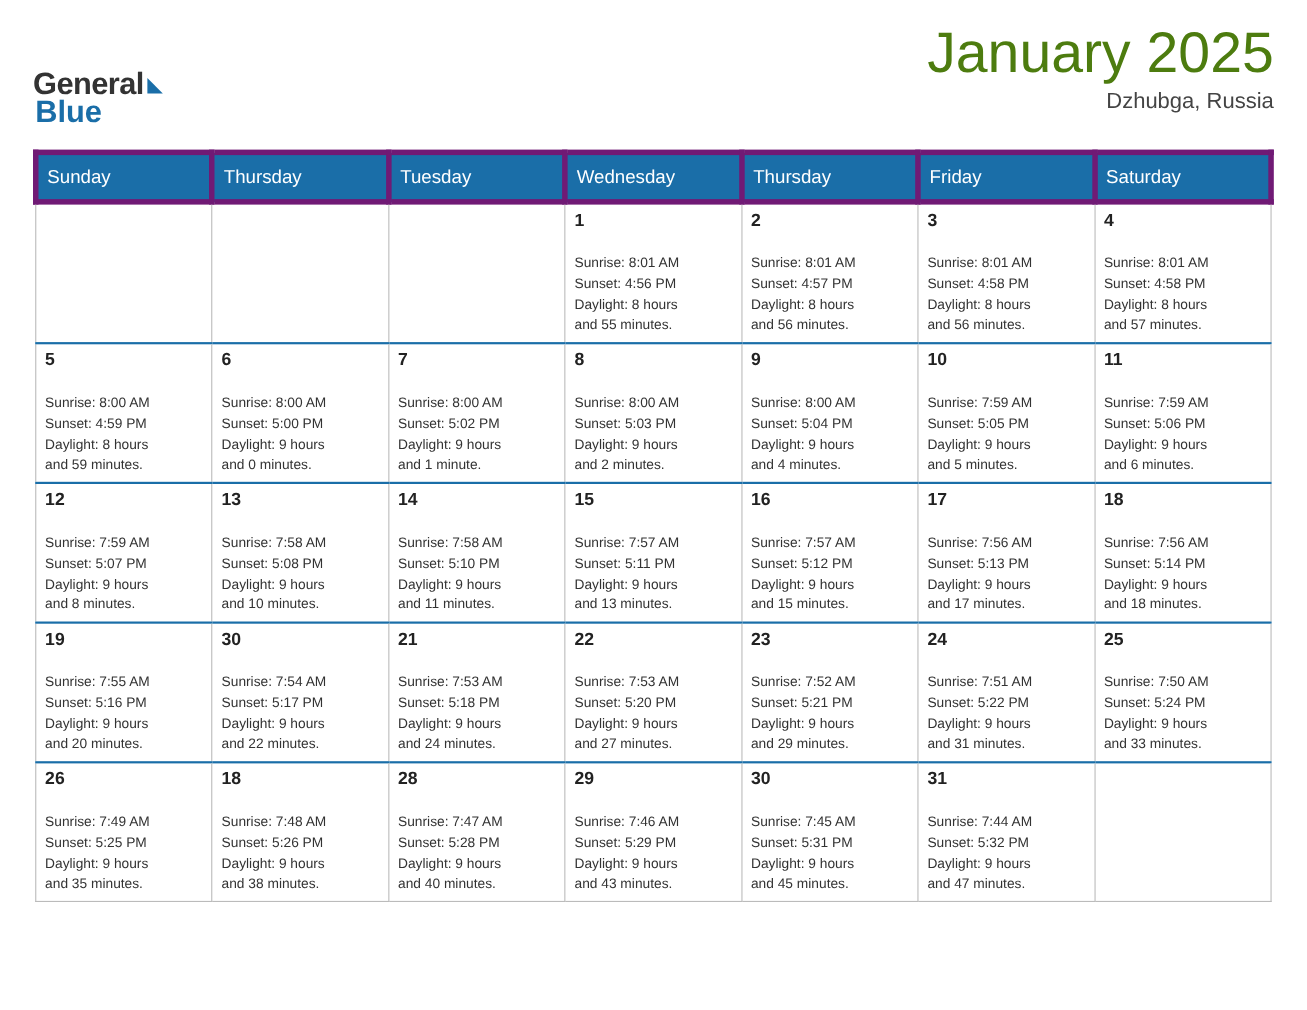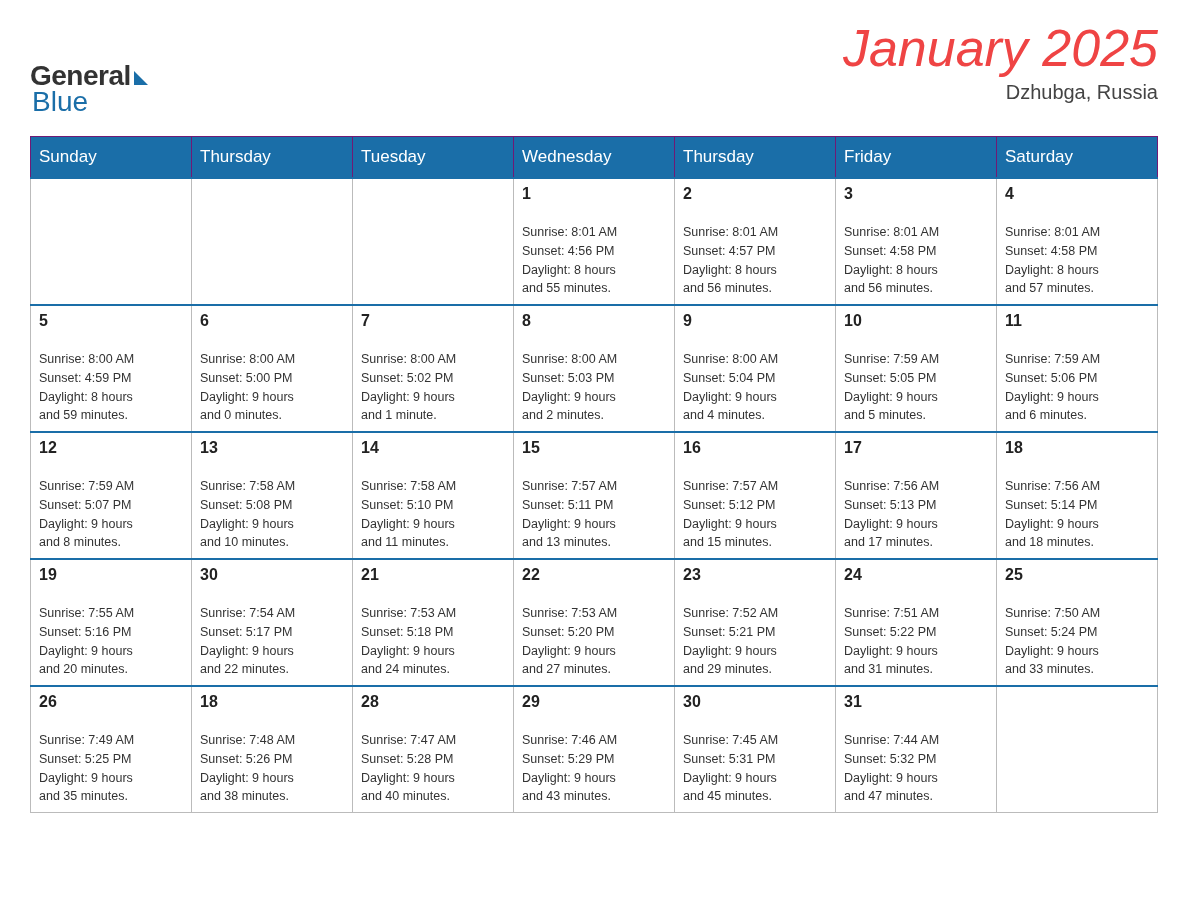--- a/index.html
+++ b/index.html
@@ -36,53 +36,52 @@
       width: 0;
       height: 0;
       border-left: 14px solid #1a6ea8;
       border-top: 14px solid transparent;
       border-bottom: 0px solid transparent;
       margin-left: 3px;
       margin-top: 4px;
     }
     .logo-blue {
       font-size: 28px;
-      font-weight: normal;
+      font-weight: bold;
       color: #1a6ea8;
       margin-left: 2px;
       margin-top: -6px;
     }
     .title-section {
       text-align: right;
     }
     .month-title {
       font-size: 52px;
       font-weight: normal;
-      color: #ef4444;
+      color: #4d7c0f;
       line-height: 1.1;
-      font-style: italic;
     }
     .location {
       font-size: 20px;
       color: #444;
       margin-top: 4px;
     }
     .calendar {
       width: 100%;
       border-collapse: collapse;
       border: 1px solid #aaa;
     }
     .calendar th {
       background-color: #1a6ea8;
       color: #fff;
       font-size: 17px;
       font-weight: normal;
       padding: 10px 8px;
       text-align: left;
-      border: 1px solid #701a75;
+      border: 5px solid #701a75;
     }
     .calendar td {
       vertical-align: top;
       border: 1px solid #bbb;
       padding: 6px 8px;
       width: calc(100% / 7);
       min-height: 100px;
       font-size: 13px;
       color: #333;
     }

